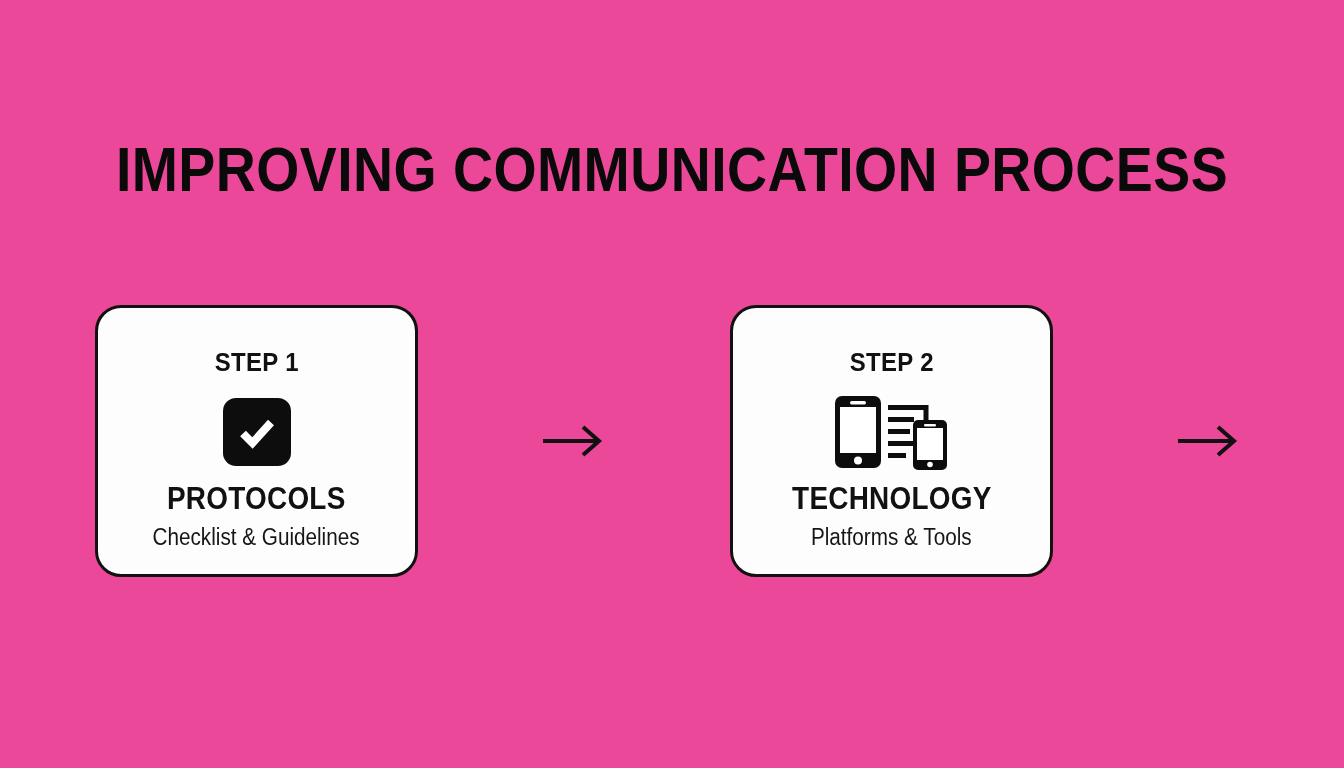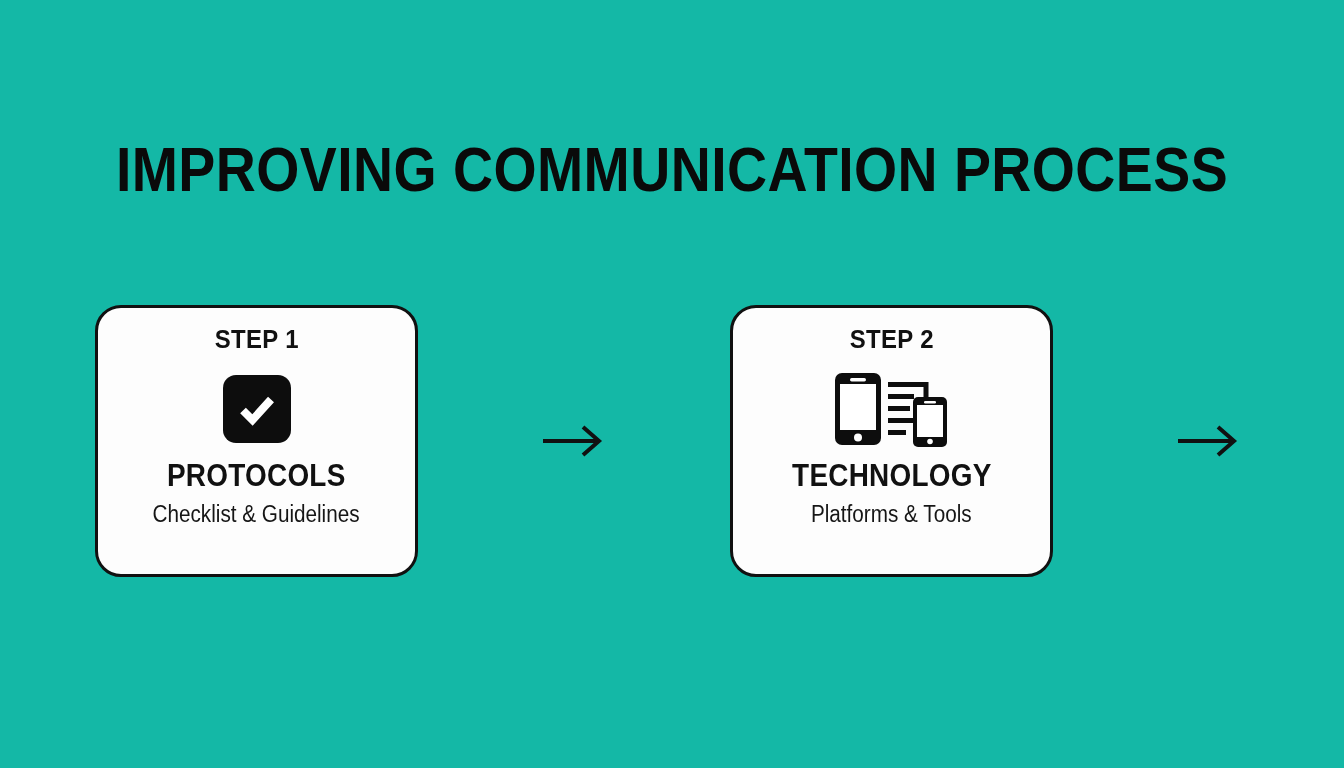--- a/index.html
+++ b/index.html
@@ -10,21 +10,21 @@
     width: 1344px;
     height: 768px;
     background: #fdfdfd;
     font-family: "Liberation Sans", sans-serif;
     overflow: hidden;
   }
   .slide {
     position: relative;
     width: 1344px;
     height: 768px;
-    background: #14b8a6;
+    background: #ec4899;
   }
 
   
   .title {
     position: absolute;
     top: 136px;
     left: 0;
     width: 1344px;
     text-align: center;
     font-family: "Liberation Sans Narrow", "Liberation Sans", sans-serif;
@@ -54,21 +54,21 @@
   .card {
     box-sizing: border-box;
     width: 323px;
     height: 272px;
     border: 3px solid #111111;
     border-radius: 26px;
     background: #fdfdfd;
     display: flex;
     flex-direction: column;
     align-items: center;
-    padding-top: 18px;
+    padding-top: 41px;
   }
 
   .step-label {
     font-family: "Liberation Sans Narrow", "Liberation Sans", sans-serif;
     font-size: 26px;
     font-weight: 700;
     color: #111111;
     letter-spacing: 0.4px;
     transform: scaleX(0.92);
     line-height: 1;

